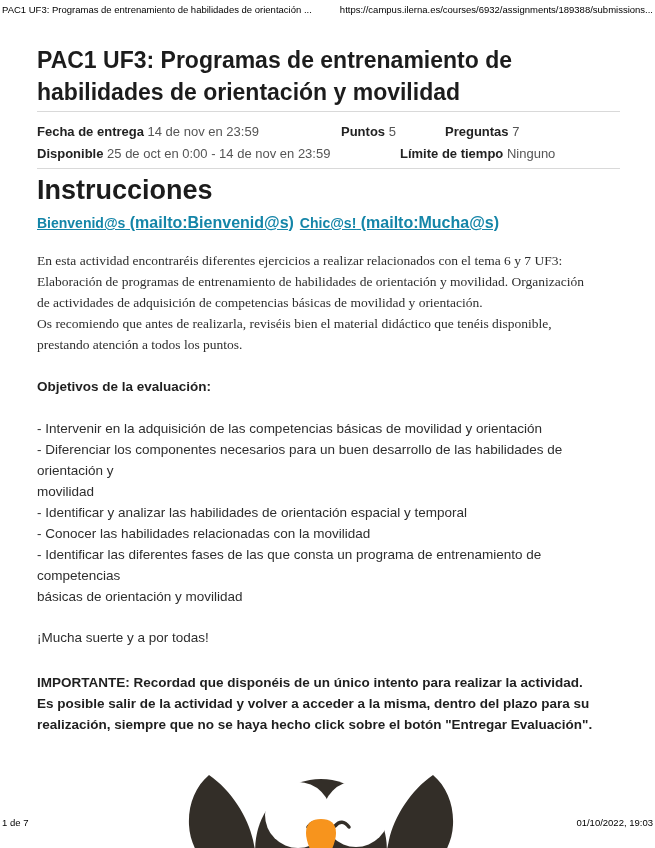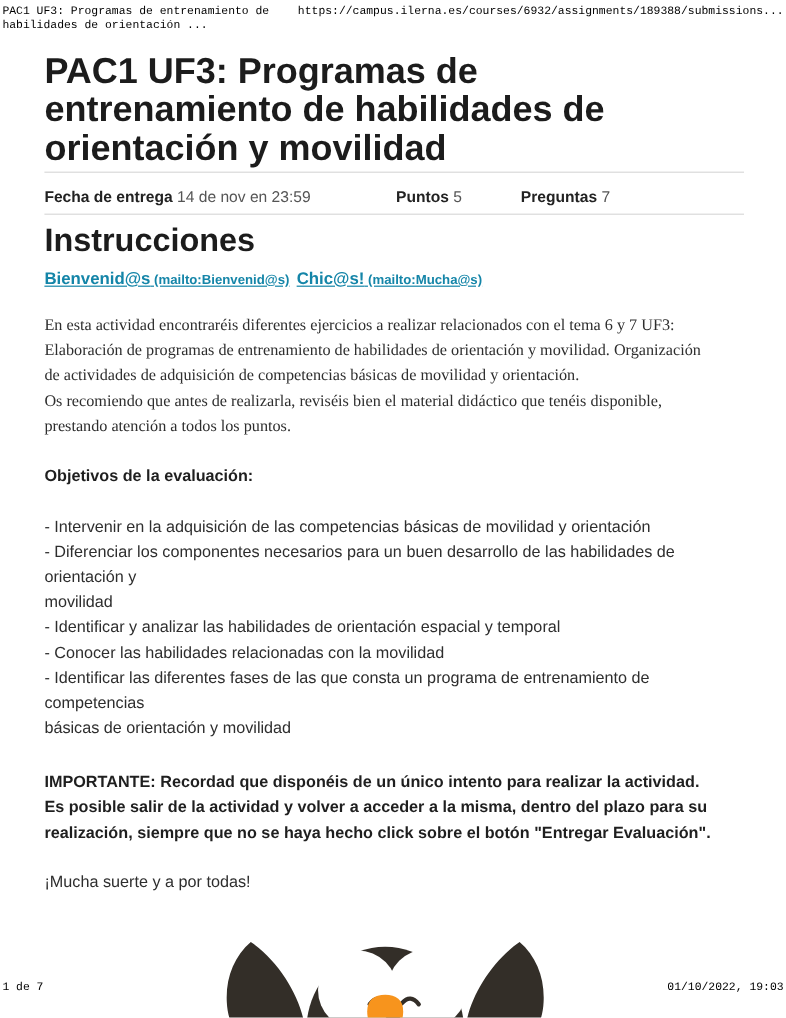--- a/index.html
+++ b/index.html
@@ -11,35 +11,35 @@
     position: relative;
     overflow: hidden;
   }
 
   
   .print-bar {
     position: absolute;
     left: 2px; right: 2px;
     display: flex;
     justify-content: space-between;
-    font-family: Liberation Mono, monospace;
+    font-family: Liberation Sans, sans-serif;
     font-size: 9.5px;
     color: #000;
   }
   .print-bar.top { top: 4px; }
   .print-bar.bottom { bottom: 20px; align-items: center; }
 
   
   .content {
     position: absolute;
     top: 44px; left: 37px; right: 35px;
   }
 
   h1.assignment-title {
-    font-size: 30px;
+    font-size: 23px;
     line-height: 32px;
     font-weight: 700;
     color: #1c1c1c;
     max-width: 525px;
   }
 
   .rule {
     border: none;
     border-top: 1px solid #d9d9d9;
     margin-top: 3px;
@@ -47,40 +47,40 @@
 
   .meta {
     margin-top: 9px;
     font-size: 13px;
     line-height: 22px;
     color: #555;
   }
   .meta b { color: #222; font-weight: 700; }
   .meta-row { display: flex; }
   .meta-w1 { width: 293px; }
-  .meta-w2 { width: 104px; }
+  .meta-w2 { width: 104px; margin-left: 11px; }
   .meta-w3 { width: 363px; }
 
   h2.instructions-heading {
     margin-top: 4px;
     font-size: 27px;
     line-height: 34px;
     font-weight: 700;
     color: #1c1c1c;
   }
 
   .greeting { margin-top: 7px; }
   .greeting a {
     color: #1485a8;
     text-decoration: underline;
     font-weight: 700;
     cursor: pointer;
   }
   .link-big { font-size: 14px; }
-  .link-small { font-size: 11px; }
+  .link-small { font-size: 16px; text-decoration: underline; }
   .link-gap { display: inline-block; width: 6px; }
 
   .body-text {
     font-size: 13.5px;
     line-height: 21px;
     white-space: pre-line;
     color: #2e2e2e;
   }
   .p-intro     { margin-top: 18px; font-family: Liberation Serif, serif; }
   .p-goals     { margin-top: 21px; }
@@ -108,20 +108,24 @@
   <h1 class="assignment-title">PAC1 UF3: Programas de entrenamiento de habilidades de orientación y movilidad</h1>
 
   <hr class="rule">
 
   <div class="meta">
     <div class="meta-row">
       <span class="meta-w1"><b>Fecha de entrega</b><span> 14 de nov en 23:59</span></span>
       <span class="meta-w2"><b>Puntos</b><span> 5</span></span>
       <span><b>Preguntas</b><span> 7</span></span>
     </div>
+    <div class="meta-row">
+      <span class="meta-w3"><b>Disponible</b><span> 25 de oct en 0:00 - 14 de nov en 23:59</span></span>
+      <span><b>Límite de tiempo</b><span> Ninguno</span></span>
+    </div>
   </div>
 
   <hr class="rule">
 
   <h2 class="instructions-heading">Instrucciones</h2>
 
   <div class="greeting">
     <a><span class="link-big">Bienvenid@s</span><span class="link-small"> (mailto:Bienvenid@s)</span></a><span class="link-gap"></span><a><span class="link-big">Chic@s!</span><span class="link-small"> (mailto:Mucha@s)</span></a>
   </div>
 
@@ -134,25 +138,25 @@
   <div class="body-text p-goals"><span class="goals-heading">Objetivos de la evaluación:</span><br>
     <span>- Intervenir en la adquisición de las competencias básicas de movilidad y orientación
 - Diferenciar los componentes necesarios para un buen desarrollo de las habilidades de orientación y
 movilidad
 - Identificar y analizar las habilidades de orientación espacial y temporal
 - Conocer las habilidades relacionadas con la movilidad
 - Identificar las diferentes fases de las que consta un programa de entrenamiento de competencias
 básicas de orientación y movilidad</span>
   </div>
 
+  <p class="body-text p-luck">¡Mucha suerte y a por todas!</p>
+
   <p class="body-text p-important">IMPORTANTE: Recordad que disponéis de un único intento para realizar la actividad.
 Es posible salir de la actividad y volver a acceder a la misma, dentro del plazo para su
 realización, siempre que no se haya hecho click sobre el botón "Entregar Evaluación".</p>
-
-  <p class="body-text p-luck">¡Mucha suerte y a por todas!</p>
 
   <div class="penguin-wrap">
     <svg width="290" height="122" viewBox="0 0 290 122" xmlns="http://www.w3.org/2000/svg">
 
       <path d="M33,10 C19,22 12,40 13,60 C14,84 30,102 46,119 L88,119 C83,103 80,90 77,75 C72,52 55,25 33,10 Z" fill="#332e28"></path>
 
       <path d="M257,10 C271,22 278,40 277,60 C276,84 260,102 244,119 L202,119 C207,103 210,90 213,75 C218,52 235,25 257,10 Z" fill="#332e28"></path>
 
       <path d="M145,14 C114,14 90,36 82,64 C76,86 80,104 90,119 L200,119 C210,104 214,86 208,64 C200,36 176,14 145,14 Z" fill="#332e28"></path>
 

